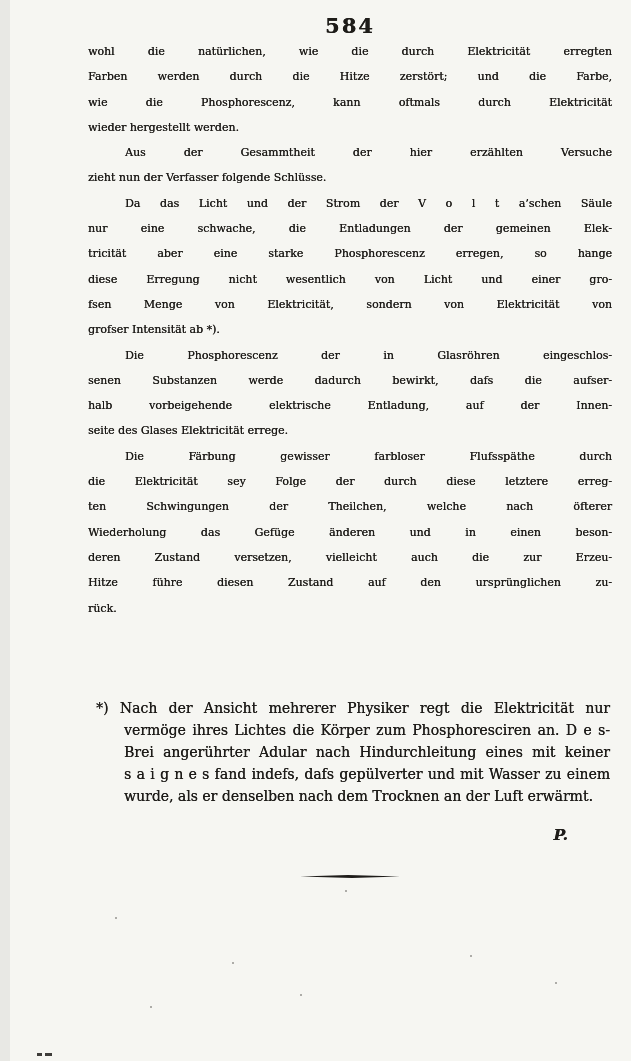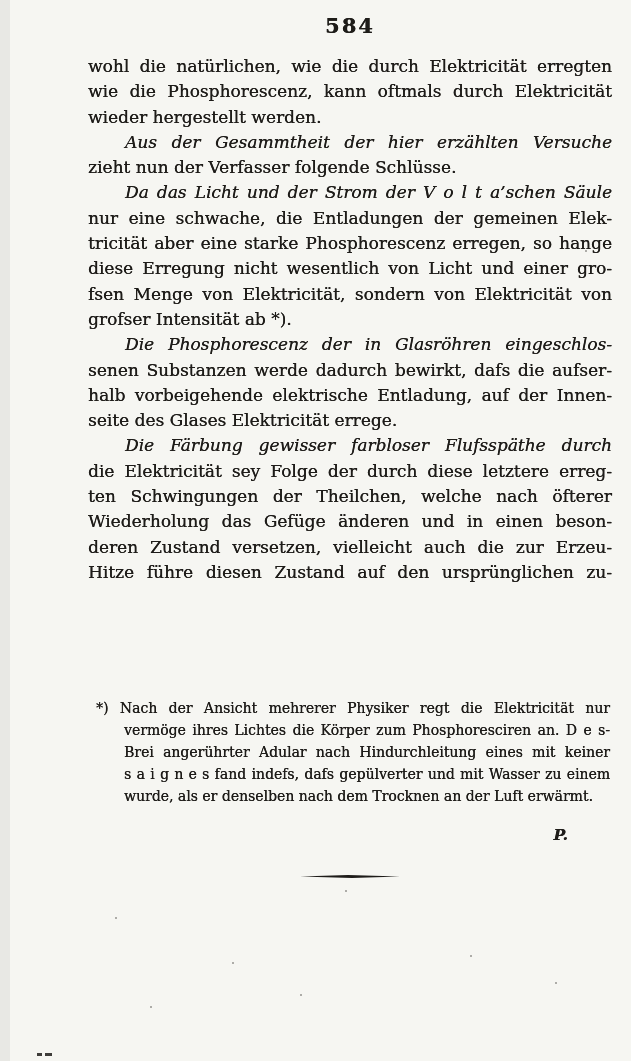--- a/index.html
+++ b/index.html
@@ -15,25 +15,25 @@
     font-family:"DejaVu Serif","Liberation Serif",serif;
     overflow:hidden;
     text-shadow:0.2px 0 0 currentColor;
     margin-left:10px;
   }
   .page-number{
     position:absolute;top:13px;left:78px;width:524px;
     text-align:center;font-size:21px;font-weight:700;letter-spacing:2px;
   }
   .body-text{
-    position:absolute;top:54px;left:78px;width:524px;
-    font-size:17px;line-height:25.3px;
+    position:absolute;top:39px;left:78px;width:524px;
+    font-size:11px;line-height:25.3px;
   }
   .line{text-align:justify;text-align-last:justify;}
-  .line.indent{text-indent:37px;font-style:italic;}
+  .line.indent{text-indent:37px;}
   .line.para-end{text-align-last:left;}
   .footnote{
     position:absolute;top:697px;left:86px;width:514px;
     font-size:14px;line-height:22px;
     padding-left:28px;box-sizing:border-box;
   }
   .fn-line{text-align:justify;text-align-last:justify;}
   .fn-line.fn-first{text-indent:-28px;}
   .fn-line.para-end{text-align-last:left;}
   .signature{
@@ -57,40 +57,42 @@
 </style>
 </head>
 <body>
 
 <div class="page">
 
   <div class="page-number">584</div>
 
   <div class="body-text">
       <div class="line">wohl die natürlichen, wie die durch Elektricität erregten</div>
+      <div class="line">Farben werden durch die Hitze zerstört; und die Farbe,</div>
       <div class="line">wie die Phosphorescenz, kann oftmals durch Elektricität</div>
       <div class="line para-end">wieder hergestellt werden.</div>
       <div class="line indent">Aus der Gesammtheit der hier erzählten Versuche</div>
       <div class="line para-end">zieht nun der Verfasser folgende Schlüsse.</div>
       <div class="line indent">Da das Licht und der Strom der V o l t a’schen Säule</div>
       <div class="line">nur eine schwache, die Entladungen der gemeinen Elek-</div>
       <div class="line">tricität aber eine starke Phosphorescenz erregen, so hange</div>
       <div class="line">diese Erregung nicht wesentlich von Licht und einer gro-</div>
       <div class="line">fsen Menge von Elektricität, sondern von Elektricität von</div>
       <div class="line para-end">grofser Intensität ab *).</div>
       <div class="line indent">Die Phosphorescenz der in Glasröhren eingeschlos-</div>
       <div class="line">senen Substanzen werde dadurch bewirkt, dafs die aufser-</div>
       <div class="line">halb vorbeigehende elektrische Entladung, auf der Innen-</div>
       <div class="line para-end">seite des Glases Elektricität errege.</div>
       <div class="line indent">Die Färbung gewisser farbloser Flufsspäthe durch</div>
       <div class="line">die Elektricität sey Folge der durch diese letztere erreg-</div>
       <div class="line">ten Schwingungen der Theilchen, welche nach öfterer</div>
       <div class="line">Wiederholung das Gefüge änderen und in einen beson-</div>
       <div class="line">deren Zustand versetzen, vielleicht auch die zur Erzeu-</div>
       <div class="line">Hitze führe diesen Zustand auf den ursprünglichen zu-</div>
+      <div class="line para-end">rück.</div>
     </div>
 
   <div class="footnote">
       <div class="fn-line fn-first">*) Nach der Ansicht mehrerer Physiker regt die Elektricität nur</div>
       <div class="fn-line">vermöge ihres Lichtes die Körper zum Phosphoresciren an.  D e s-</div>
       <div class="fn-line">Brei angerührter Adular nach Hindurchleitung eines mit keiner</div>
       <div class="fn-line">s a i g n e s fand indefs, dafs gepülverter und mit Wasser zu einem</div>
       <div class="fn-line para-end">wurde, als er denselben nach dem Trocknen an der Luft erwärmt.</div>
     </div>
 

